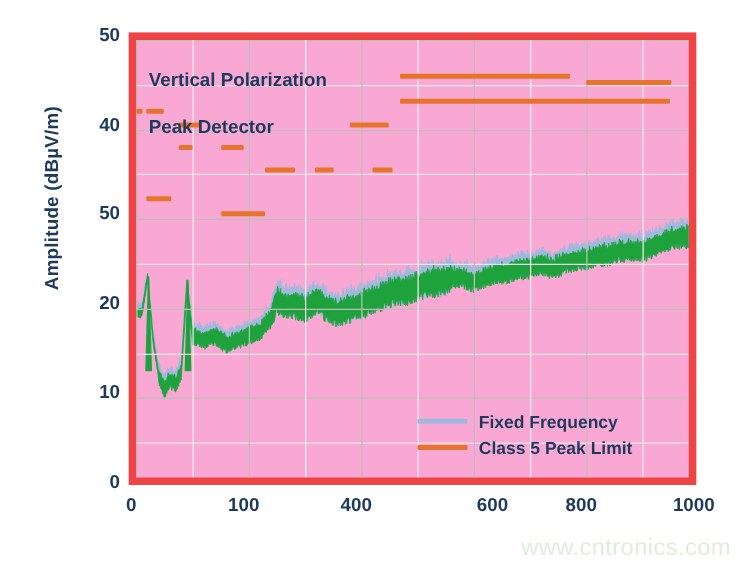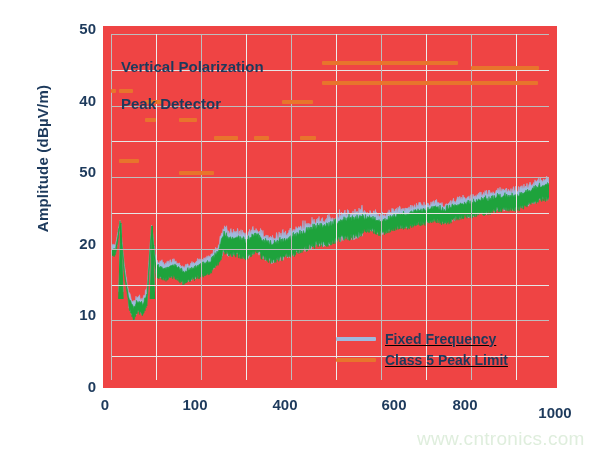--- a/index.html
+++ b/index.html
@@ -35,23 +35,23 @@
   }
   .xtickwrap{position:absolute;top:396px;}
   .xtickwrap span{
     position:absolute;transform:translateX(-50%);
     font-size:15px;font-weight:bold;color:#1d3a5c;white-space:nowrap;
   }
 
   #plot{
     position:absolute;
     left:103px;top:26px;width:454px;height:362px;
-    border:8px solid #ef4444;
+    border:6px solid #ef4444;
     box-sizing:border-box;
-    background:#ef4444;
+    background:#f9a8d4;
     overflow:hidden;
   }
   .grid-major{position:absolute;background:#bdbdbd;}
   .grid-minor{position:absolute;background:#e6e6e6;}
   .gh{left:0;width:100%;height:1px;}
   .gv{top:0;height:100%;width:1px;}
   .gv.minor{background:#ededed;}
 
   .plot-title{
     position:absolute;left:10px;top:5px;
@@ -146,35 +146,35 @@
         <div class="limitseg" style="left: 143.1px; width: 15.3px; top: 101.82px; background: rgb(232, 116, 44);"></div>
         <div class="limitseg" style="left: 189px; width: 15.75px; top: 101.82px; background: rgb(232, 116, 44);"></div>
         <div class="limitseg" style="left: 8.1px; width: 19.8px; top: 124.732px; background: rgb(232, 116, 44);"></div>
         <div class="limitseg" style="left: 67.5px; width: 35.1px; top: 136.904px; background: rgb(232, 116, 44);"></div>
         <div class="limitseg" style="left: 171px; width: 30.6px; top: 66.02px; background: rgb(232, 116, 44);"></div>
         <div class="limitseg" style="left: 210.6px; width: 136.8px; top: 26.64px; background: rgb(232, 116, 44);"></div>
         <div class="limitseg" style="left: 360px; width: 68.4px; top: 31.652px; background: rgb(232, 116, 44);"></div>
         <div class="limitseg" style="left: 210.6px; width: 216px; top: 46.688px; background: rgb(232, 116, 44);"></div>
       </div>
 
-    <div class="legend" id="legend" style="left: 225px; top: 294px; text-decoration: underline;">
+    <div class="legend" id="legend" style="left: 225px; top: 294px;">
         <div class="legend-row">
           <div class="legend-swatch" style="background: rgb(159, 185, 221);"></div>
           <div class="legend-text">Fixed Frequency</div>
         </div>
         <div class="legend-row">
           <div class="legend-swatch" style="background: rgb(232, 116, 44);"></div>
           <div class="legend-text">Class 5 Peak Limit</div>
         </div>
       </div>
   </div>
 
   <div class="xtickwrap" id="xticks">
       <span style="left: 105px;">0</span>
       <span style="left: 195px;">100</span>
       <span style="left: 285px; text-align: right;">400</span>
       <span style="left: 394px;">600</span>
       <span style="left: 465px;">800</span>
-      <span style="left: 555px; margin-top: 8px;">1000</span>
+      <span style="left: 555px;">1000</span>
     </div>
 
   <div class="watermark">www.cntronics.com</div>
 </div>
 
 </body></html>

